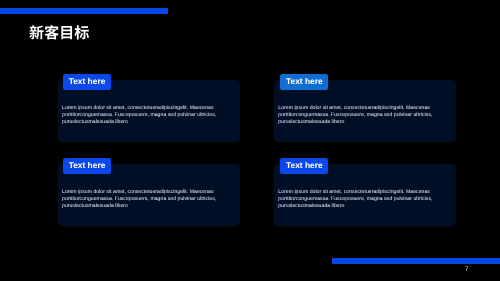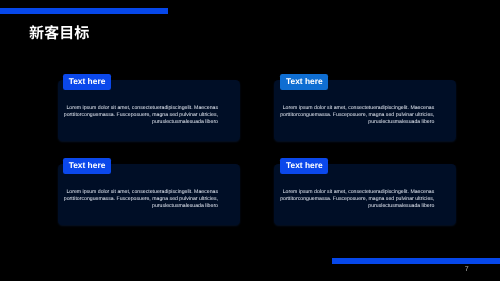--- a/index.html
+++ b/index.html
@@ -2,21 +2,21 @@
 <html><head>
 <meta charset="utf-8">
 <style>
   html,body{margin:0;padding:0;}
   *{-webkit-font-smoothing:antialiased;text-rendering:geometricPrecision;}
   body{width:500px;height:281px;overflow:hidden;background:#000000;
        font-family:"Liberation Sans",sans-serif;}
   .slide{position:relative;width:500px;height:281px;background:#000000;overflow:hidden;}
   .top-bar{position:absolute;left:0;top:7.8px;width:168.2px;height:6.2px;}
   .title{position:absolute;left:29.4px;top:23.0px;line-height:0;font-size:15.1px;font-weight:900;color:#ffffff;letter-spacing:0px;}
-  .card{position:absolute;border-radius:4.5px;background:#000e26;box-shadow:0 1px 2px rgba(8,22,48,0.8);text-align:right;}
+  .card{position:absolute;border-radius:4.5px;background:#000e26;box-shadow:0 1px 2px rgba(8,22,48,0.8);}
   .btn{position:absolute;border-radius:2.2px;color:#ffffff;font-weight:700;font-size:8.4px;
        display:flex;align-items:center;justify-content:center;padding-bottom:0.6px;box-sizing:border-box;}
   .body-text{position:absolute;color:#e7edf7;font-size:5.15px;line-height:7.35px;letter-spacing:0.02px;}
   .bot-bar{position:absolute;left:331.8px;top:257.8px;width:168.2px;height:6.2px;}
   .pagenum{position:absolute;left:464.8px;top:266px;font-size:7px;line-height:7px;color:#b4b4b4;}
 </style>
 </head>
 <body>
 
 <div class="slide">

